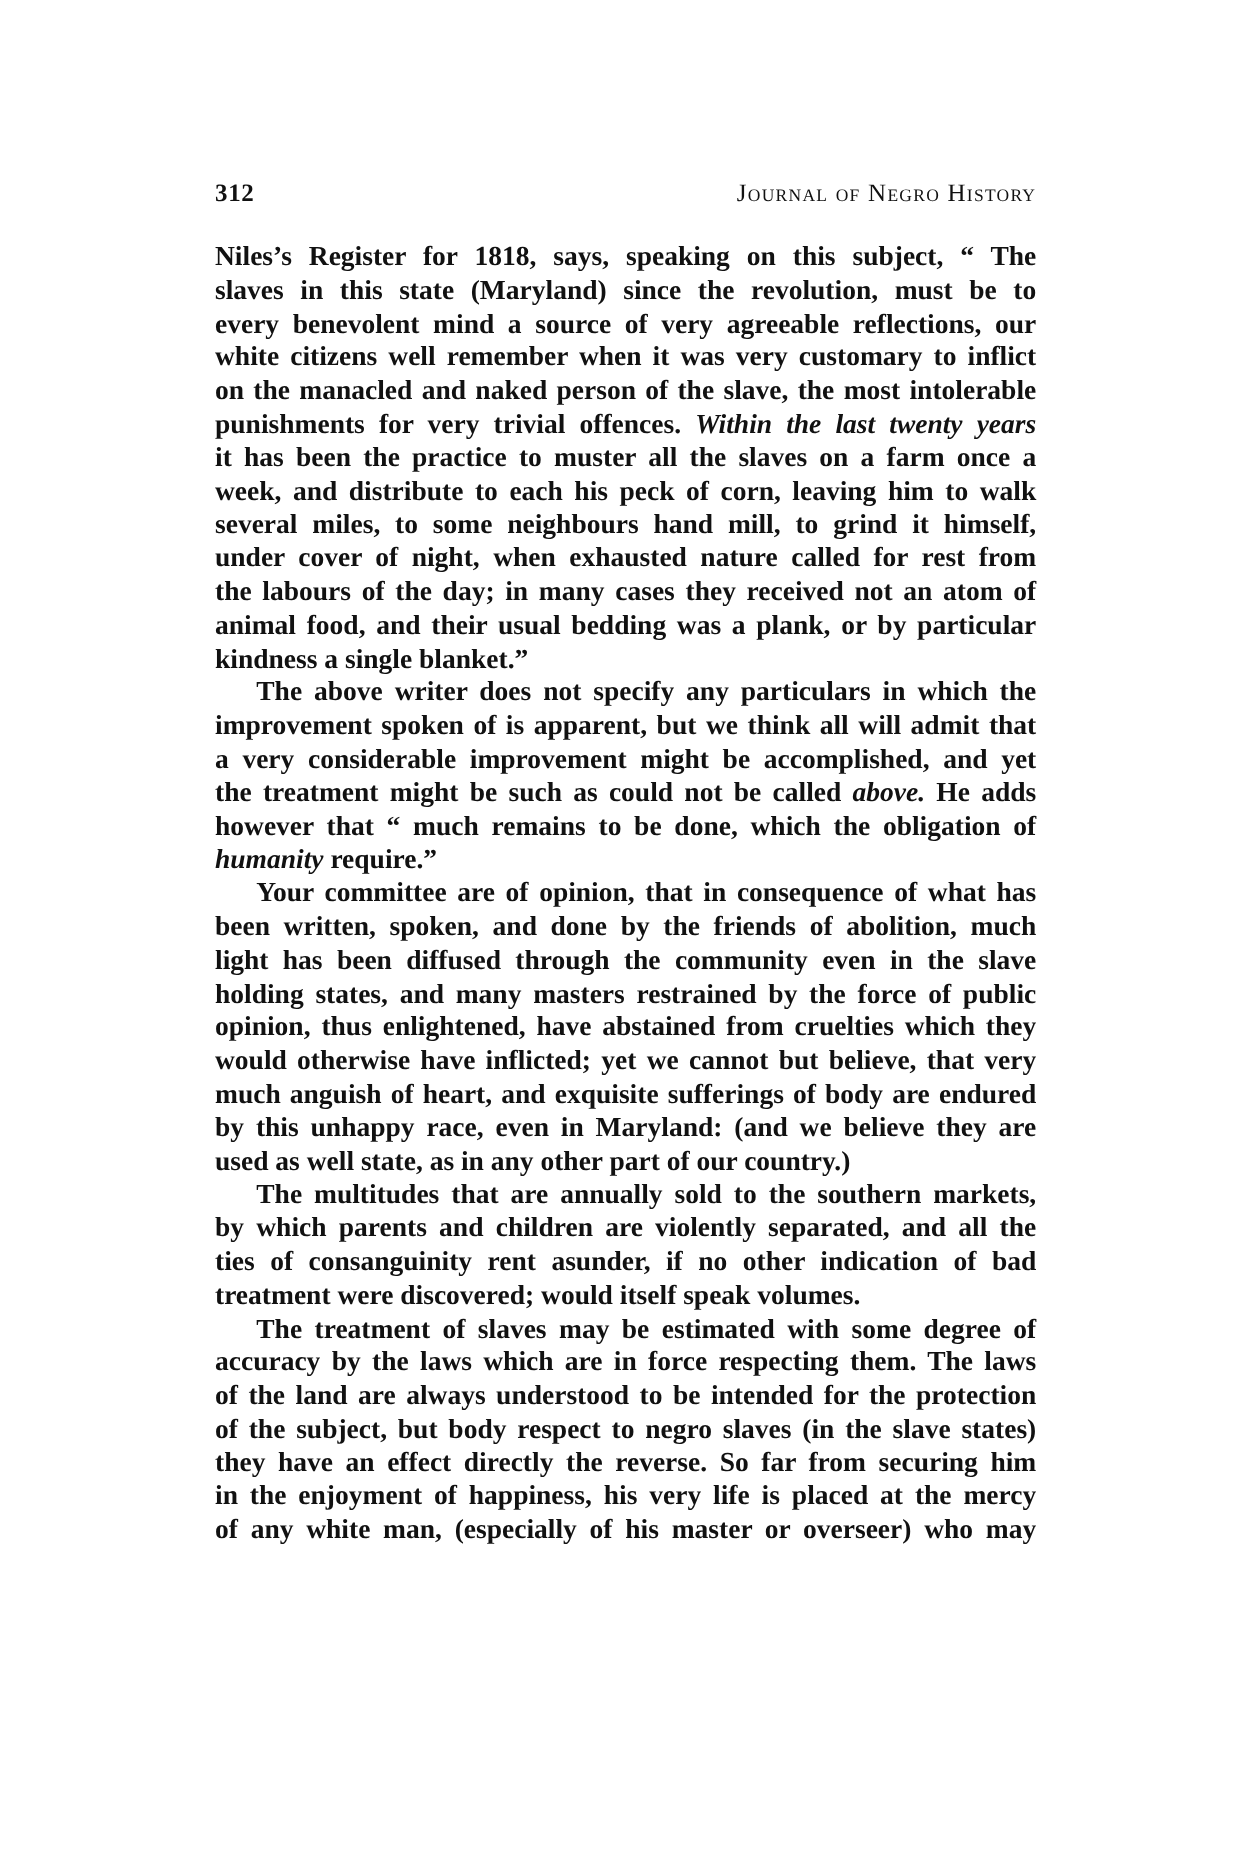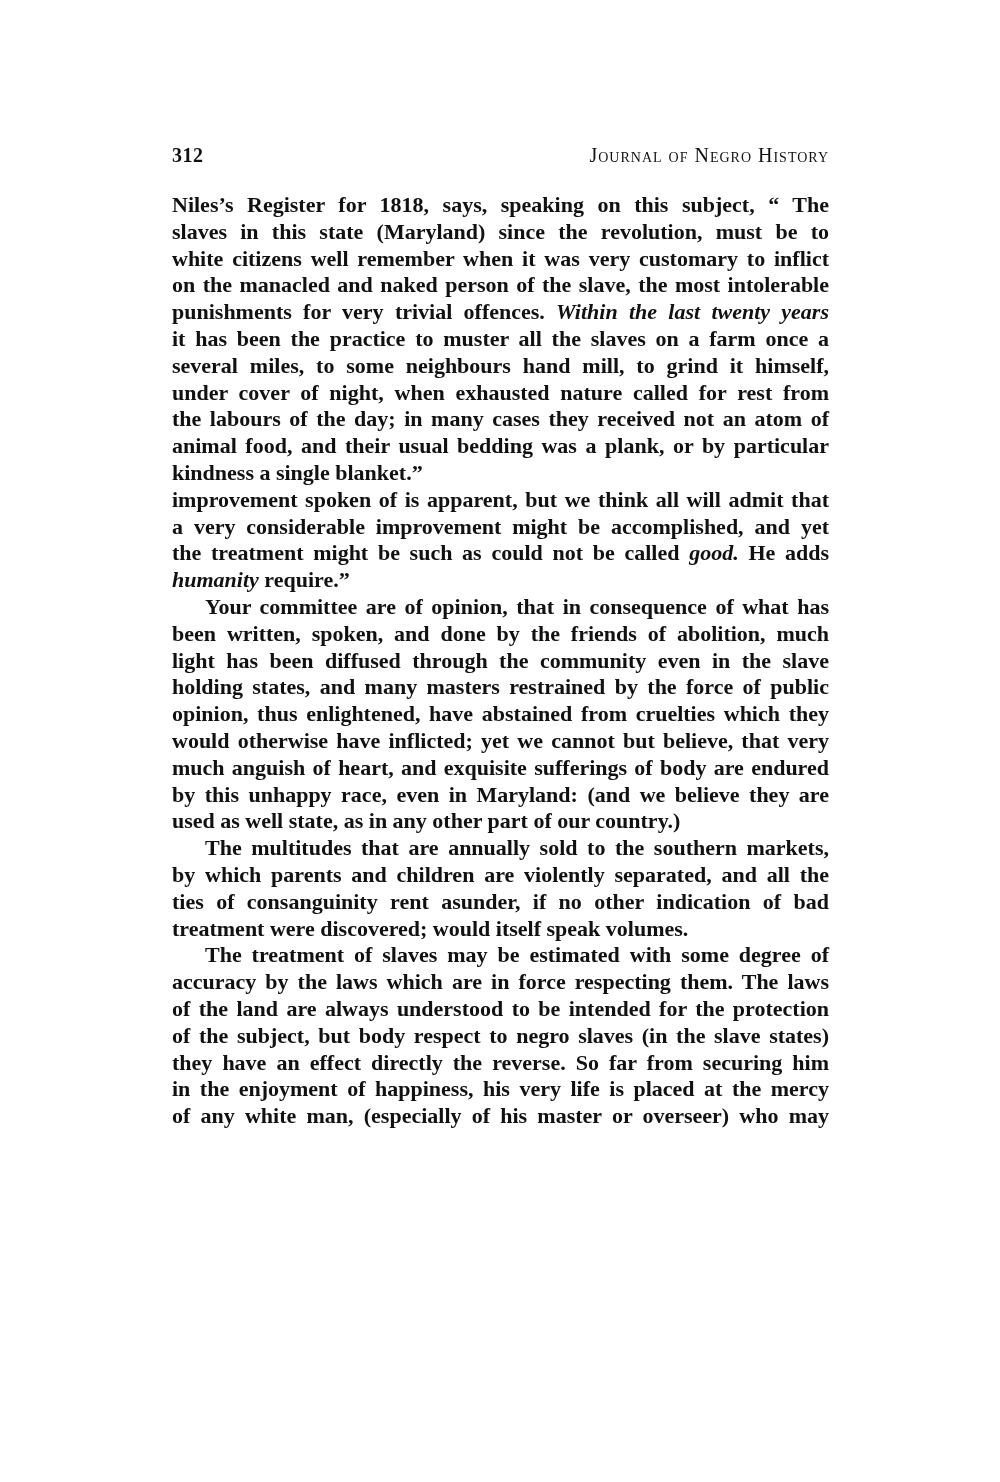--- a/index.html
+++ b/index.html
@@ -108,57 +108,69 @@
   <div class="body-text">
 
     <div class="paragraph">
       <div class="line">
           <span class="line-inner">Niles’s Register for 1818, says, speaking on this subject, “ The</span>
         </div>
       <div class="line">
           <span class="line-inner">slaves in this state (Maryland) since the revolution, must be to</span>
         </div>
       <div class="line">
+          <span class="line-inner">every benevolent mind a source of very agreeable reflections, our</span>
+        </div>
+      <div class="line">
           <span class="line-inner">white citizens well remember when it was very customary to inflict</span>
         </div>
       <div class="line">
           <span class="line-inner">on the manacled and naked person of the slave, the most intolerable</span>
         </div>
       <div class="line">
           <span class="line-inner"><span>punishments for very trivial offences.  </span> <em>Within the last twenty years</em></span>
         </div>
       <div class="line">
           <span class="line-inner">it has been the practice to muster all the slaves on a farm once a</span>
         </div>
       <div class="line">
+          <span class="line-inner">week, and distribute to each his peck of corn, leaving him to walk</span>
+        </div>
+      <div class="line">
           <span class="line-inner">several miles, to some neighbours hand mill, to grind it himself,</span>
         </div>
       <div class="line">
           <span class="line-inner">under cover of night, when exhausted nature called for rest from</span>
         </div>
       <div class="line">
           <span class="line-inner">the labours of the day; in many cases they received not an atom of</span>
         </div>
       <div class="line">
           <span class="line-inner">animal food, and their usual bedding was a plank, or by particular</span>
         </div>
       <div class="line last">
           <span class="line-inner">kindness a single blanket.”</span>
         </div>
     </div>
 
     <div class="paragraph">
+      <div class="line indent">
+          <span class="line-inner">The above writer does not specify any particulars in which the</span>
+        </div>
       <div class="line">
           <span class="line-inner">improvement spoken of is apparent, but we think all will admit that</span>
         </div>
       <div class="line">
           <span class="line-inner">a very considerable improvement might be accomplished, and yet</span>
         </div>
       <div class="line">
-          <span class="line-inner"><span>the treatment might be such as could not be called </span> <em>good.</em> <span>  He adds</span></span>
+          <span class="line-inner"><span>the treatment might be such as could not be called </span> <em>above.</em> <span>  He adds</span></span>
+        </div>
+      <div class="line">
+          <span class="line-inner">however that “ much remains to be done, which the obligation of</span>
         </div>
       <div class="line last">
           <span class="line-inner"><em>humanity</em><span> require.”</span></span>
         </div>
     </div>
 
     <div class="paragraph">
       <div class="line indent">
           <span class="line-inner">Your committee are of opinion, that in consequence of what has</span>
         </div>

